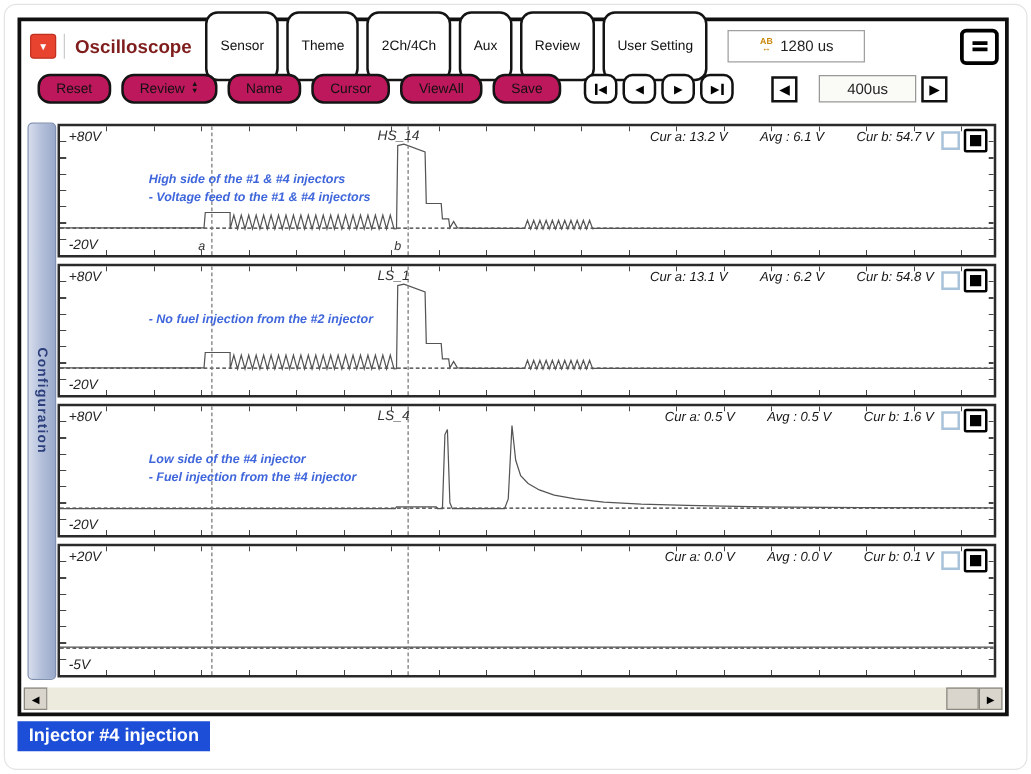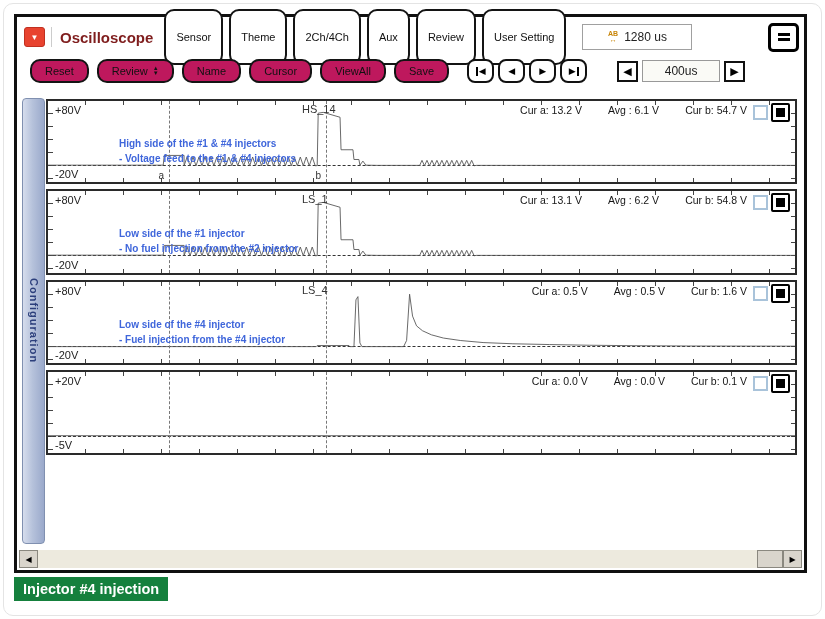--- a/index.html
+++ b/index.html
@@ -19,28 +19,28 @@
   .menu-btn .bar{width:12px;height:3px;background:#000;}
 
   .row2{position:absolute;left:13px;top:40px;right:5px;height:28px;display:flex;align-items:center;gap:8px;}
   .tbtn2{border:2px solid #141414;border-radius:10px;background:#be185d;padding:4px 13px;font-size:11px;color:#111;white-space:nowrap;cursor:pointer;display:flex;align-items:center;gap:5px;}
   .spin{display:flex;flex-direction:column;line-height:5px;font-size:6px;color:#111;}
   .media-group{display:flex;gap:4px;margin-left:10px;}
   .mbtn{width:27px;height:24px;border:2px solid #111;border-radius:8px;background:#fff;display:flex;align-items:center;justify-content:center;gap:1px;font-size:9px;color:#000;cursor:pointer;}
   .mbtn .bar{width:2px;height:9px;background:#000;}
   .step-group{display:flex;align-items:center;gap:4px;margin-left:22px;}
   .stepbtn{width:21px;height:21px;border:2px solid #111;background:#fff;display:flex;align-items:center;justify-content:center;font-size:11px;color:#000;cursor:pointer;}
-  .tb-field{width:76px;height:20px;border:1px solid #999;background:#fafaf6;display:flex;align-items:center;justify-content:center;font-size:12px;color:#222;}
+  .tb-field{width:76px;height:20px;border:1px solid #999;background:#fafaf6;display:flex;align-items:center;justify-content:center;font-size:12px;color:#222;margin-left:13px;}
 
   
   .sidebar{position:absolute;left:5px;top:81px;width:21px;height:444px;border:1px solid #8090b0;border-radius:4px;background:linear-gradient(90deg,#d6dded 0%,#b6c2db 45%,#9aa9cb 100%);display:flex;align-items:center;justify-content:center;cursor:pointer;}
   .sidebar span{writing-mode:vertical-rl;color:#2c3f7c;font-weight:bold;font-size:11px;letter-spacing:1px;}
 
   
-  .channels{position:absolute;left:29px;right:7px;top:82px;height:356px;display:flex;flex-direction:column;gap:5px;}
+  .channels{position:absolute;left:29px;right:7px;top:82px;height:443px;display:flex;flex-direction:column;gap:5px;font-style:italic;}
   .panel{flex:1;position:relative;border:2px solid #2a2a2a;background:#fff;overflow:hidden;}
   .tick{position:absolute;pointer-events:none;}
   .tick-top{top:0;left:0;right:0;height:4px;background:repeating-linear-gradient(90deg,transparent 0 37px,#444 37px 38px);}
   .tick-bottom{bottom:0;left:0;right:0;height:4px;background:repeating-linear-gradient(90deg,transparent 0 37px,#444 37px 38px);}
   .tick-left{left:0;top:0;bottom:0;width:5px;background:repeating-linear-gradient(180deg,transparent 0 12px,#444 12px 13px);}
   .tick-right{right:0;top:0;bottom:0;width:4px;background:repeating-linear-gradient(180deg,transparent 0 12px,#444 12px 13px);}
   .zero-line{position:absolute;left:0;right:0;top:calc(80% - 1px);border-top:1px dashed #333;}
   .cursor{position:absolute;top:0;bottom:0;border-left:1px dashed #777;}
   .cursor-a{left:16.2%;}
   .cursor-b{left:37.2%;}
@@ -56,21 +56,21 @@
   .ab-tag{position:absolute;bottom:1px;font-size:10px;color:#333;}
   .tag-a{left:14.8%;} .tag-b{left:35.8%;}
 
   
   .hscroll{position:absolute;left:2px;right:2px;bottom:2px;height:18px;display:flex;align-items:stretch;}
   .sbtn{width:17px;background:#d9d5cc;border:1px solid #8a887f;display:flex;align-items:center;justify-content:center;font-size:8px;color:#000;cursor:pointer;flex:0 0 auto;}
   .strack{flex:1;background:#edeade;position:relative;cursor:pointer;}
   .sthumb{position:absolute;right:0;top:0;bottom:0;width:24px;background:#d9d5cc;border:1px solid #8a887f;cursor:grab;}
 
   
-  .footer-caption{position:absolute;left:14px;top:577px;background:#15803d;color:#fff;font-weight:bold;font-size:14.5px;padding:4px 9px;white-space:nowrap;}
+  .footer-caption{position:absolute;left:14px;top:577px;background:#1d4ed8;color:#fff;font-weight:bold;font-size:14.5px;padding:4px 9px;white-space:nowrap;}
 </style>
 </head>
 <body>
 
 <div class="outer-frame"></div>
 
 <div class="window">
 
   <div class="row1">
     <span class="app-icon">
@@ -187,21 +187,20 @@
       <div class="meas">
         <span>Cur a: 13.1 V</span>
         <span>Avg : 6.2 V</span>
         <span>Cur b: 54.8 V</span>
       </div>
       <span class="cb"></span>
       <span class="blackbtn">
           <span class="inner"></span>
         </span>
       <div class="note">
-        <div>Low side of the #1 injector</div>
         <div>- No fuel injection from the #2 injector</div>
       </div>
     </div>
 
     <div class="panel">
       <div class="tick tick-top"></div>
       <div class="tick tick-bottom"></div>
       <div class="tick tick-left"></div>
       <div class="tick tick-right"></div>
       <div class="zero-line"></div>

